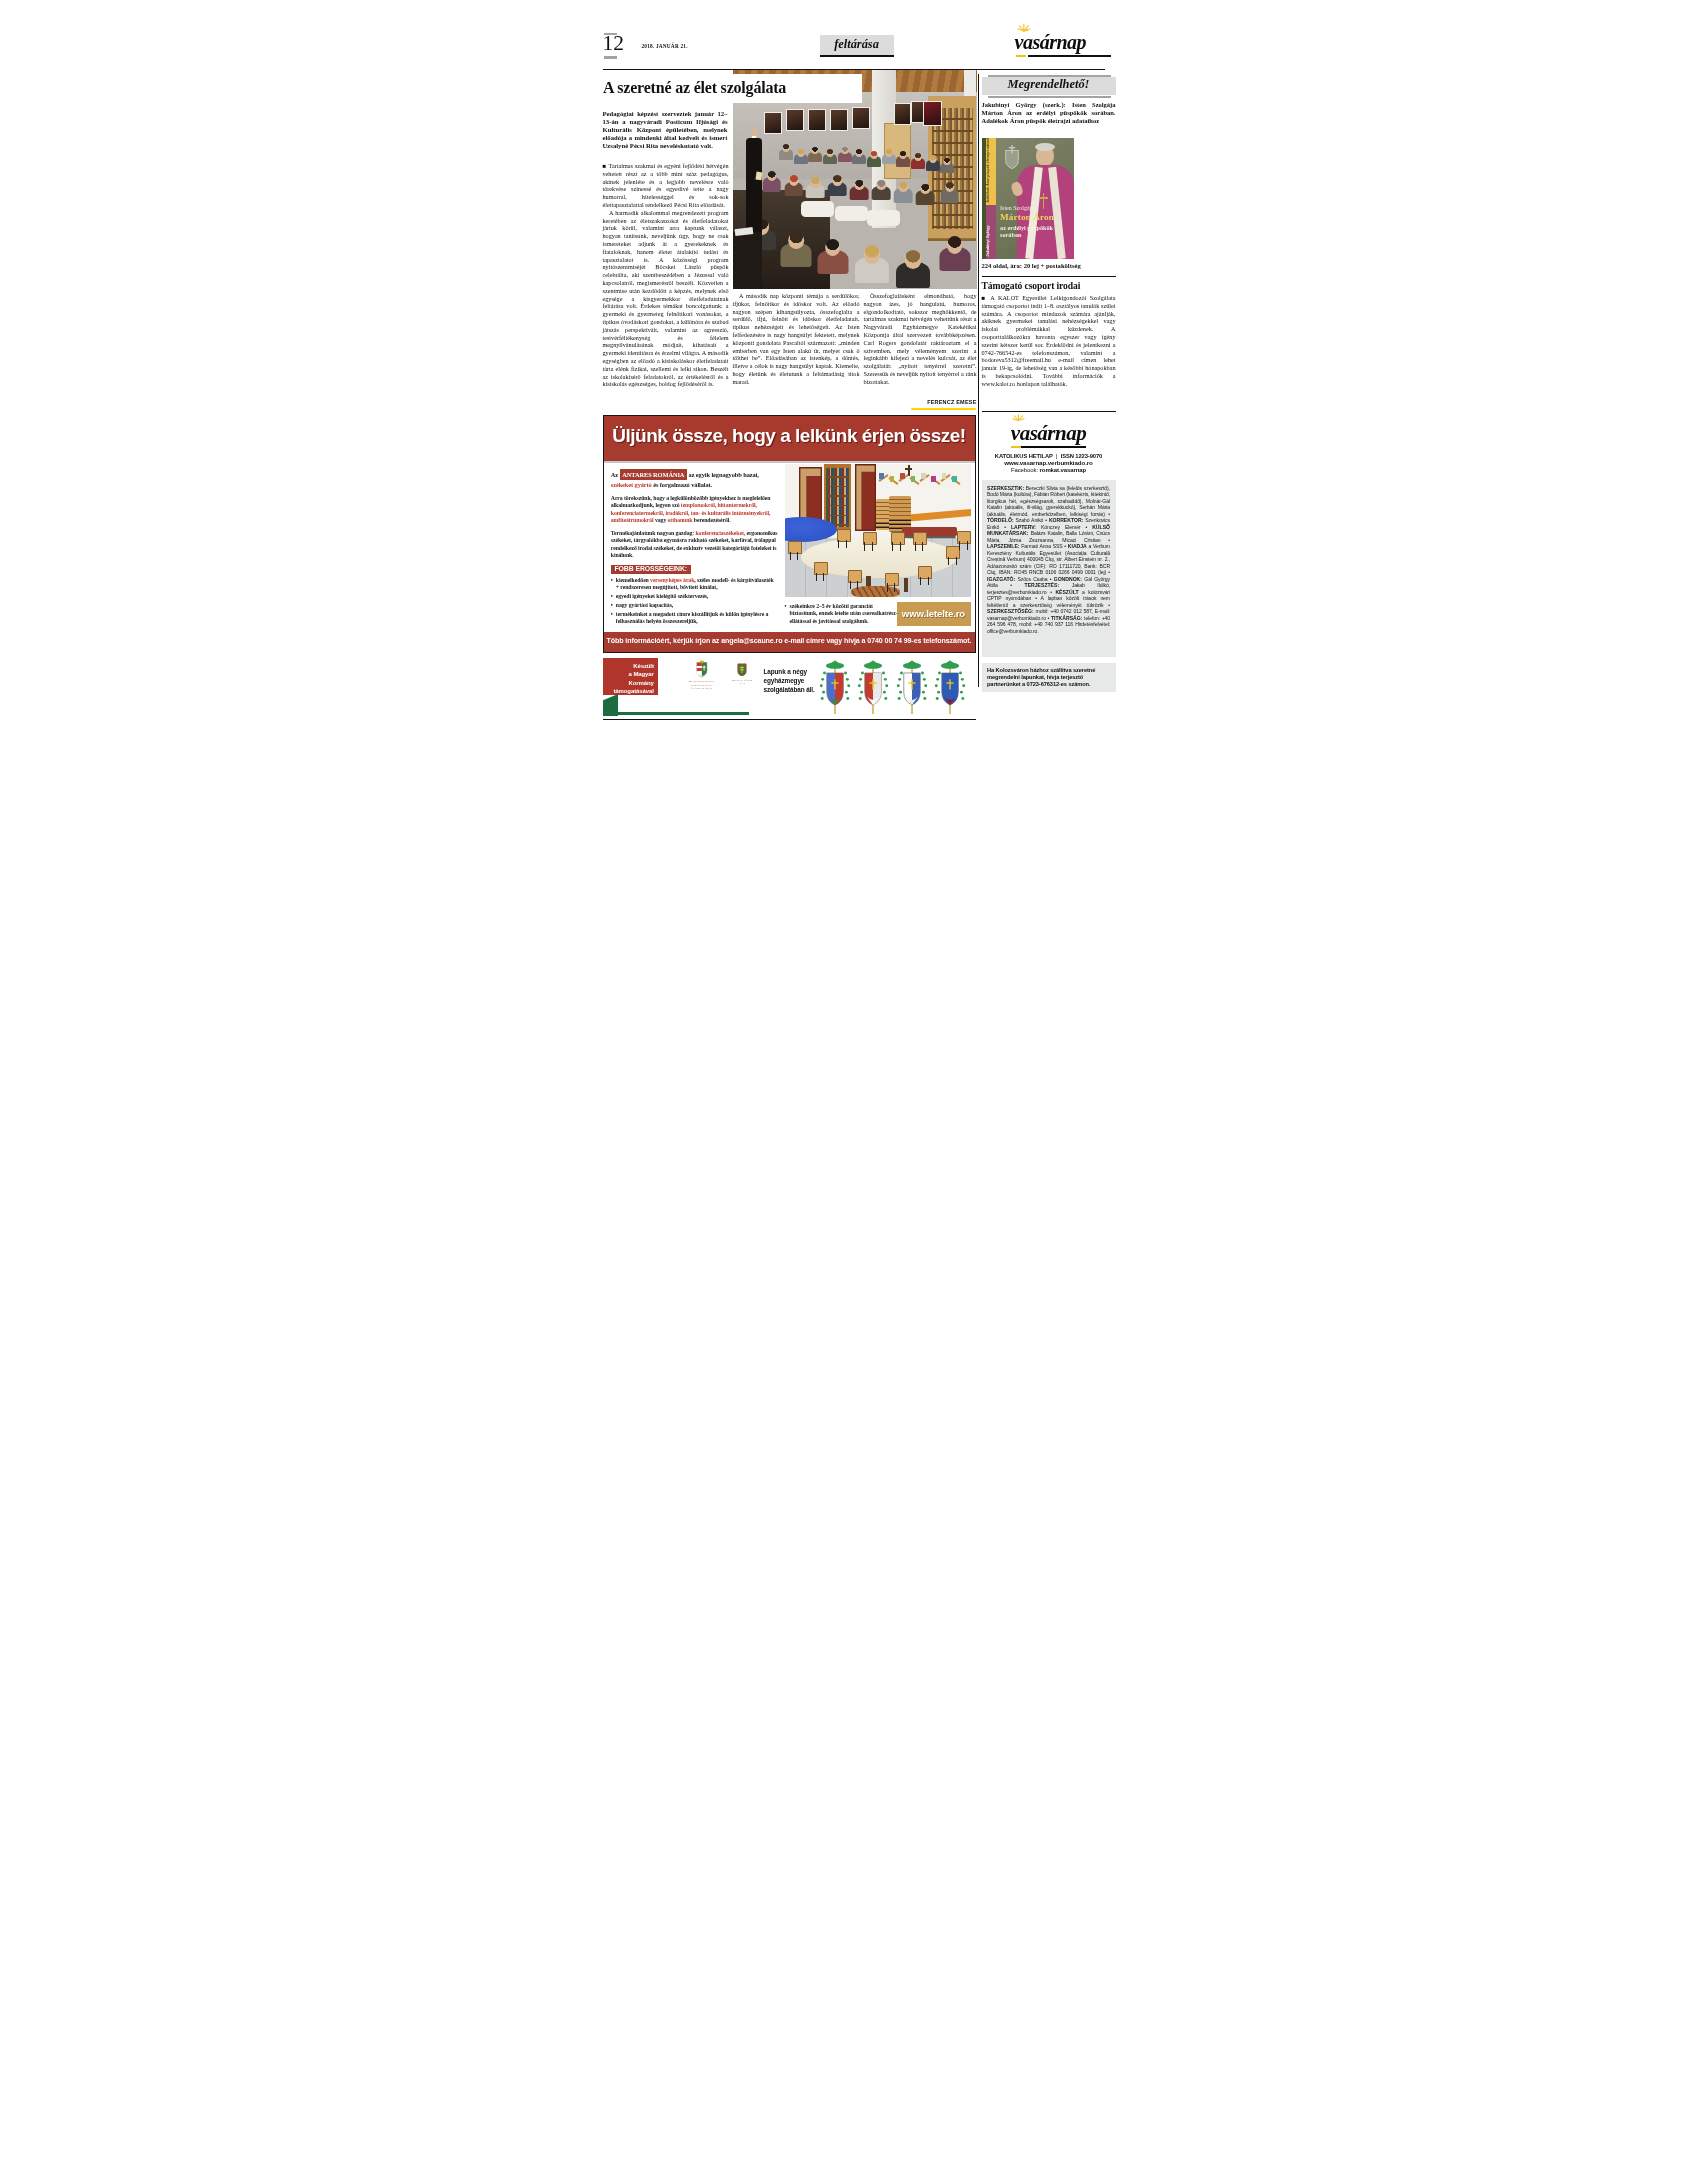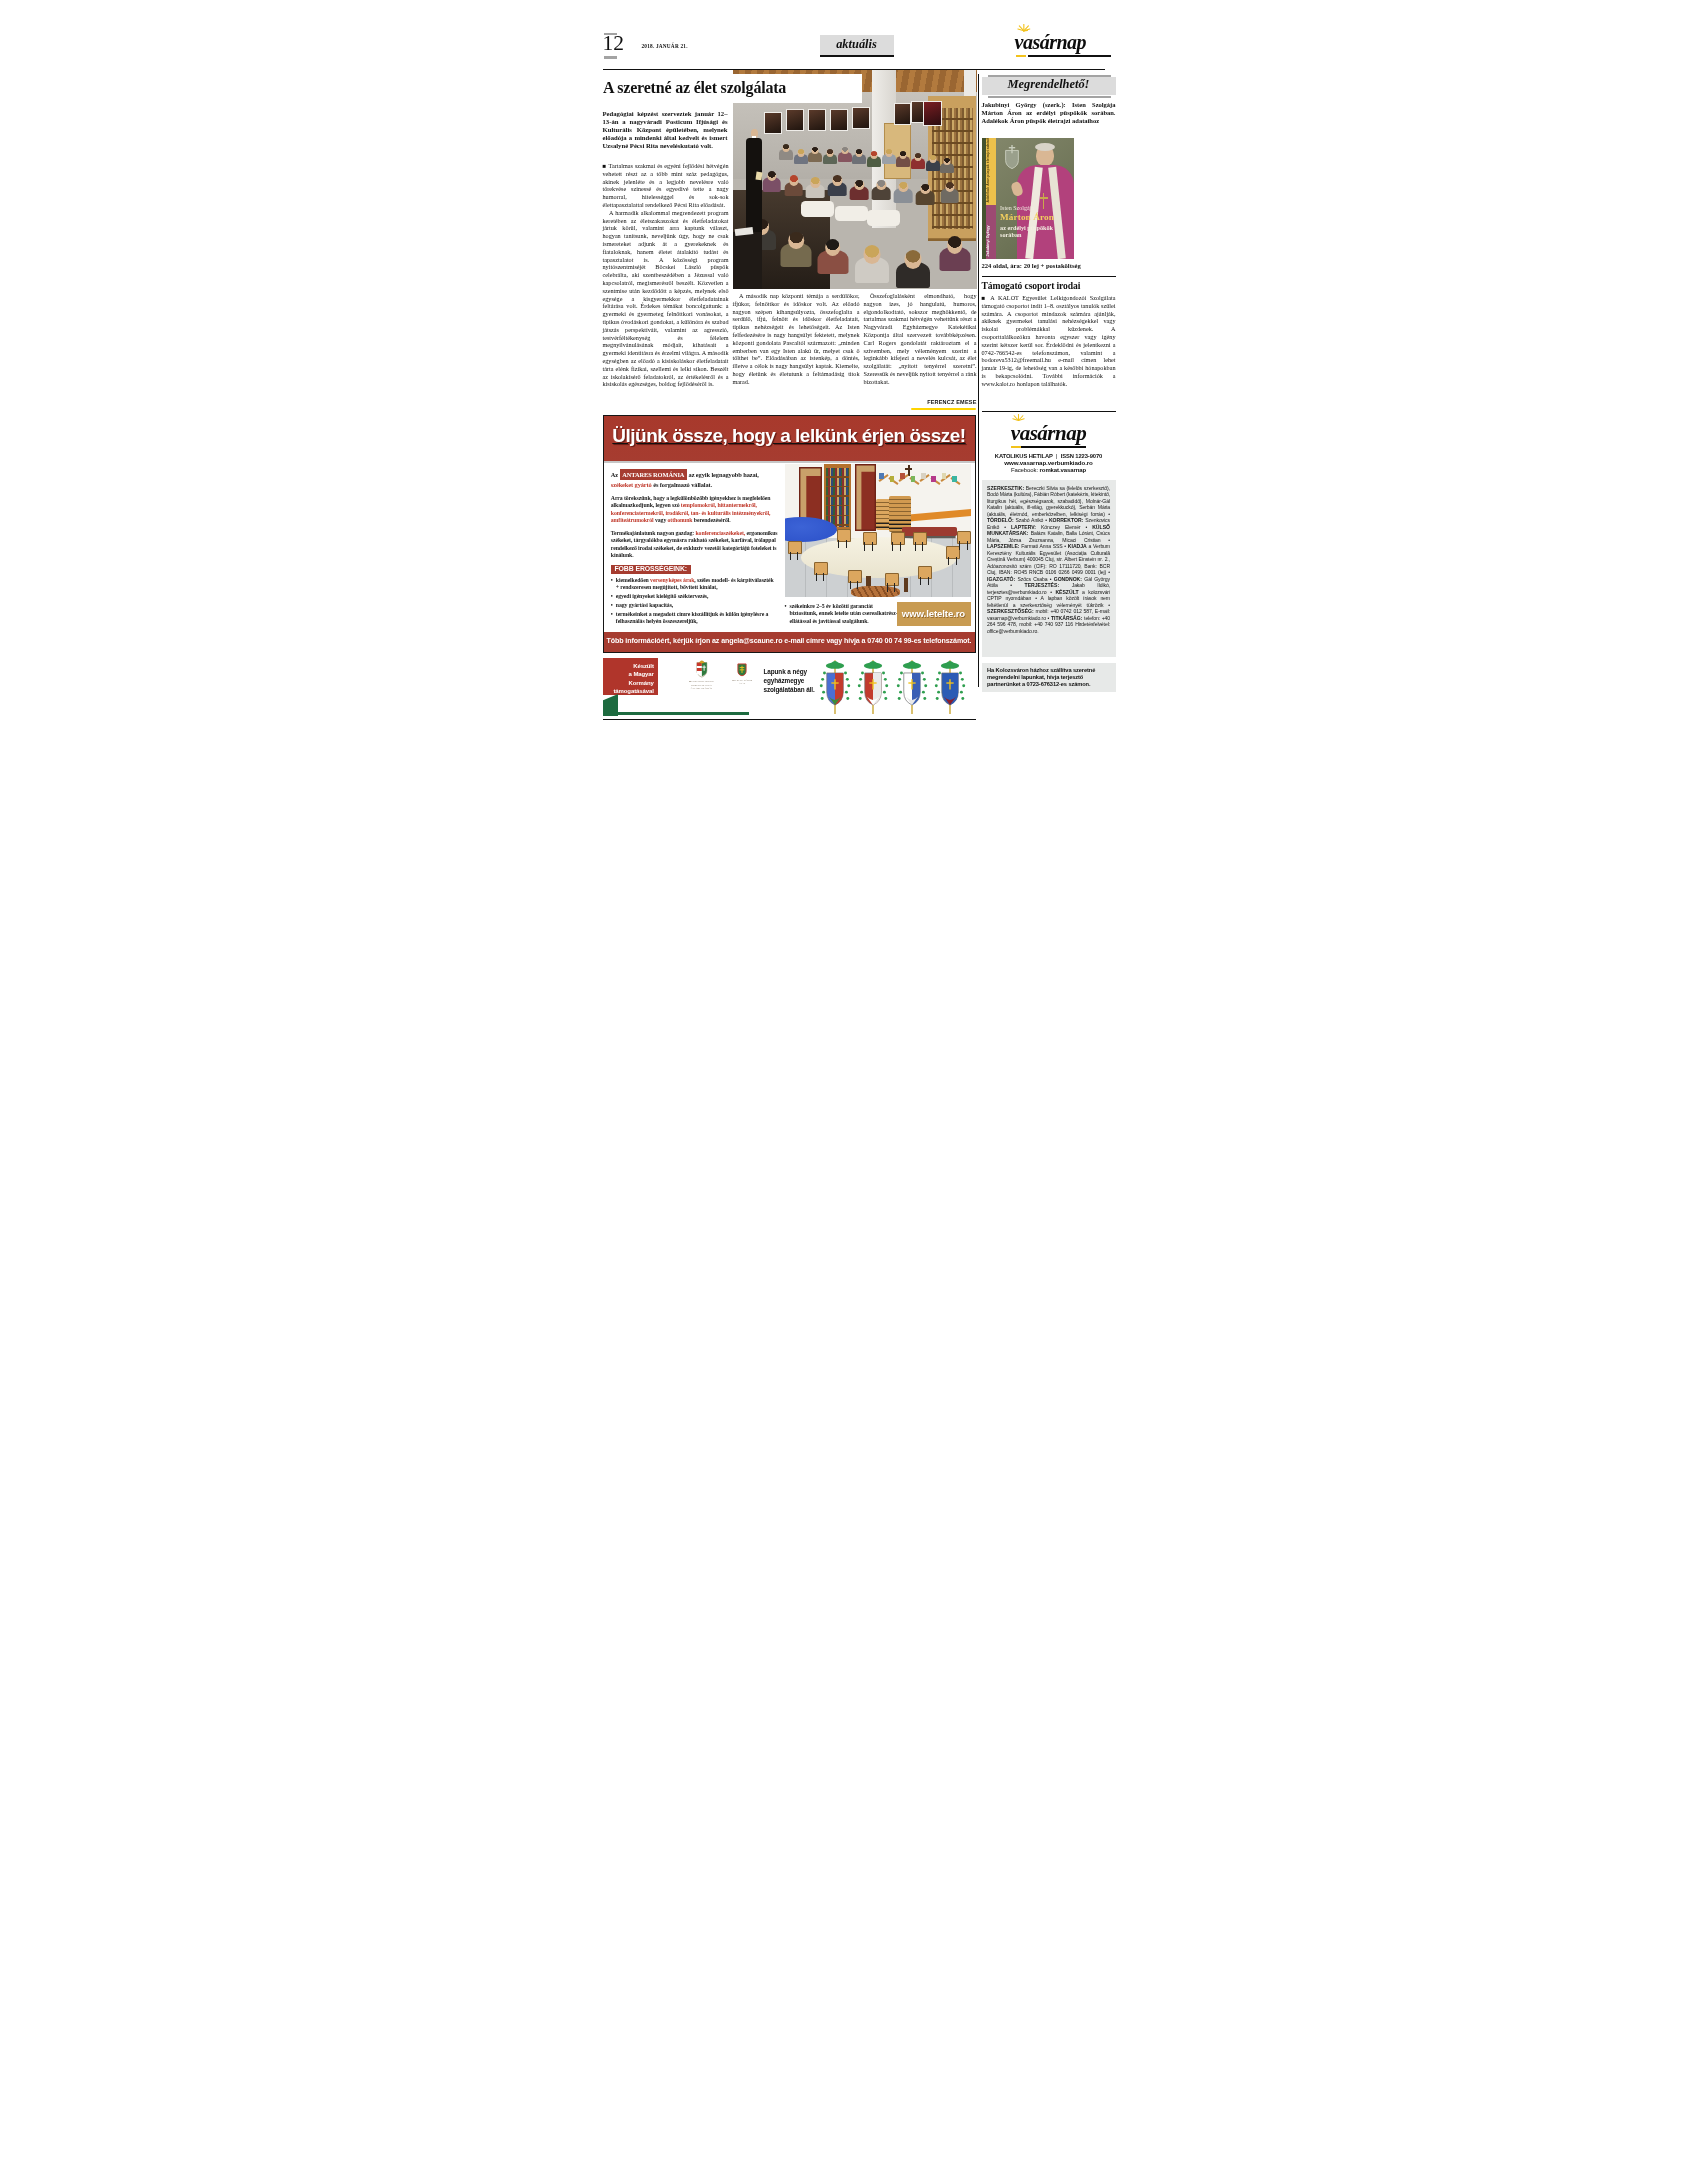--- a/index.html
+++ b/index.html
@@ -38,21 +38,21 @@
 <body>
 
 <div class="page">
 
   <div class="abs graybar" style="left:36px;top:27.5px;width:13.7px;height:2.7px;"></div>
   <div class="abs serif" style="left:35px;top:26px;font-size:21.5px;font-weight:400;">12</div>
   <div class="abs graybar" style="left:36px;top:51px;width:13.7px;height:2.7px;"></div>
   <div class="abs serif bold" style="left:74px;top:38px;font-size:5.3px;letter-spacing:0.2px;">2018. JANUÁR 21.</div>
 
   <div class="abs box-gray" style="left:252px;top:30px;width:74px;height:20px;">
-    <div class="serif bold ital" style="text-align:center;font-size:12.4px;padding-top:2.3px;">aktuális</div>
+    <div class="serif bold ital" style="text-align:center;font-size:12.4px;padding-top:2.3px;">feltárása</div>
   </div>
   <div class="abs rule" style="left:252px;top:50px;width:74px;height:2.3px;"></div>
 
   <div class="abs" style="left:447px;top:20px;width:99px;height:35px;">
     <svg class="abs" style="left:2.7px;top:-0.9px;" width="13.7" height="13.7" viewBox="0 0 30 30">
       <g stroke="#f2c21c" stroke-width="2.4" stroke-linecap="round">
         <line x1="15" y1="15" x2="15" y2="1"></line>
           <line x1="15" y1="15" x2="25" y2="4"></line>
           <line x1="15" y1="15" x2="5" y2="4"></line>
         <line x1="15" y1="15" x2="28" y2="11"></line>
@@ -249,21 +249,21 @@
   </div>
 
   <div class="abs" style="left:414px;top:475px;width:134px;height:177px;background:#e7e9e8;">
     <div class="impr cond" style="padding:4.6px 5.5px;"><b>SZERKESZTIK:</b> Bereczki Silvia sa (felelős szerkesztő), Bodó Márta (kultúra), Fábián Róbert (katekézis, kitekintő, liturgikus hét, egészségsarok, szabadidő), Molnár-Gál Katalin (aktuális, ifi-világ, gyerekkuckó), Serbán Mária (aktuális, életmód, emberközelben, lelkiségi forrás) • <b>TÖRDELŐ:</b> Szabó Anikó • <b>KORREKTOR:</b> Szenkovics Enikő • <b>LAPTERV:</b> Könczey Elemér • <b>KÜLSŐ MUNKATÁRSAK:</b> Balázs Katalin, Balla Lóránt, Csúcs Mária, Józsa Zsuzsanna, Micaci Cristian • <b>LAPSZEMLE:</b> Farmati Anna SSS • <b>KIADJA</b> a Verbum Keresztény Kulturális Egyesület (Asociația Culturală Creștină Verbum) 400045 Cluj, str. Albert Einstein nr. 2., Adóazonosító szám (CIF): RO 17111720, Bank: BCR Cluj, IBAN: RO45 RNCB 0106 0266 0499 0001 (lej) • <b>IGAZGATÓ:</b> Szőcs Csaba • <b>GONDNOK:</b> Gál György Attila • <b>TERJESZTÉS:</b> Jakab Ildikó, terjesztes@verbumkiado.ro • <b>KÉSZÜLT</b> a kolozsvári CPTIP nyomdában • A lapban közölt írások nem feltétlenül a szerkesztőség véleményét tükrözik • <b>SZERKESZTŐSÉG:</b> mobil: +40 0742 012 587, E-mail: vasarnap@verbumkiado.ro • <b>TITKÁRSÁG:</b> telefon: +40 264 596 478, mobil: +40 740 937 116 Hirdetésfelvétel: office@verbumkiado.ro.</div>
   </div>
   <div class="abs" style="left:414px;top:658px;width:134px;background:#e7e9e8;">
     <div class="cond bold" style="padding:3.7px 5.5px;font-size:5.7px;line-height:7.1px;">Ha Kolozsváron házhoz szállítva szeretné megrendelni lapunkat, hívja terjesztő partnerünket a 0723-676312-es számon.</div>
   </div>
 
   <div class="abs" style="left:35px;top:410px;width:373px;height:238px;border:0.9px solid #161616;box-sizing:border-box;background:#fff;">
-    <div class="abs" style="left:0;top:0;width:100%;height:45px;background:linear-gradient(#a8392c,#a63c30);text-decoration:underline;">
+    <div class="abs" style="left:0;top:0;width:100%;height:45px;background:linear-gradient(#a8392c,#a63c30);">
       <div class="cond bold white" style="text-align:center;font-size:19px;padding-top:9.2px;letter-spacing:-0.5px;text-shadow:1.1px 1.1px 0.9px rgba(50,0,0,.55);">Üljünk össze, hogy a lelkünk érjen össze!</div>
     </div>
     <div class="abs" style="left:0;top:45px;width:100%;height:2.3px;background:#c6c6c6;"></div>
 
     <div class="abs" style="left:7.3px;top:53px;width:167px;">
       <div class="ad-text" style="font-size:6.4px;line-height:10px;">
         <span>Az </span><span class="ad-badge">ANTARES ROMÁNIA</span><span> az egyik legnagyobb hazai,</span><br>
         <span class="ad-red">székeket gyártó</span><span> és forgalmazó vállalat.</span>
       </div>
       <p class="ad-text" style="margin-top:4.6px;">

